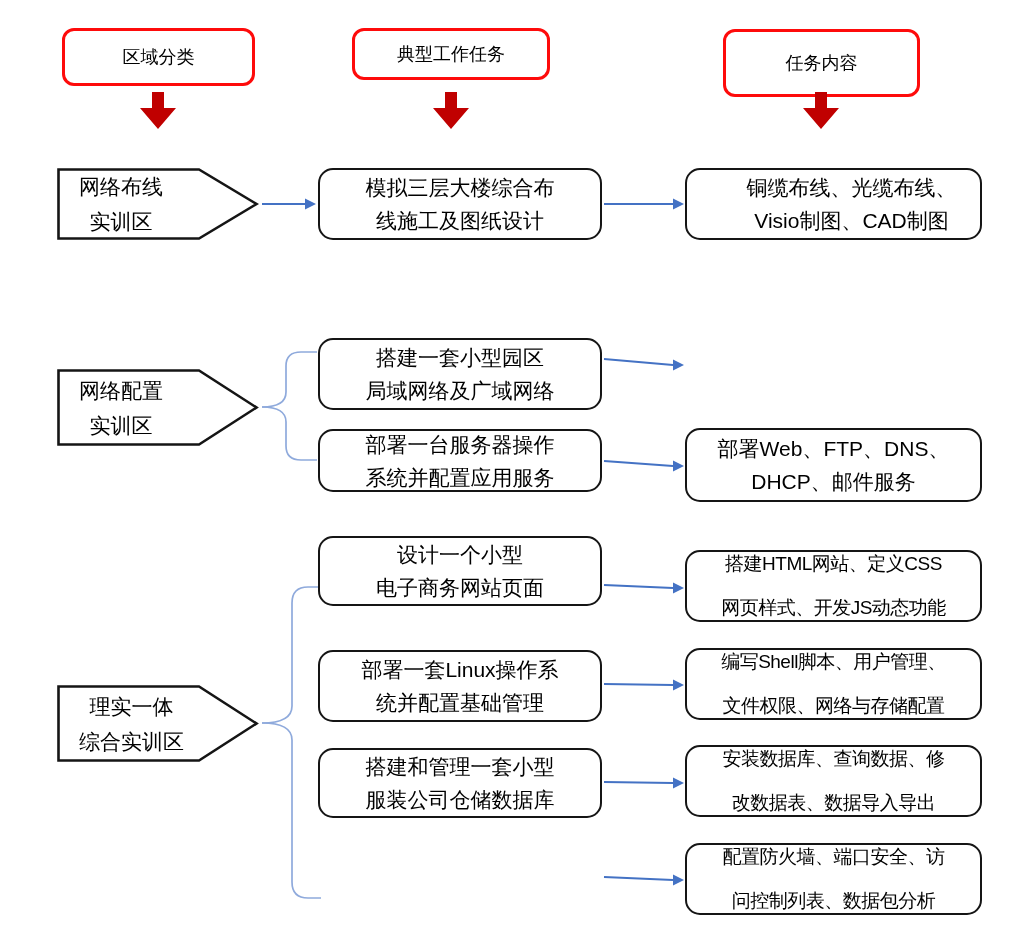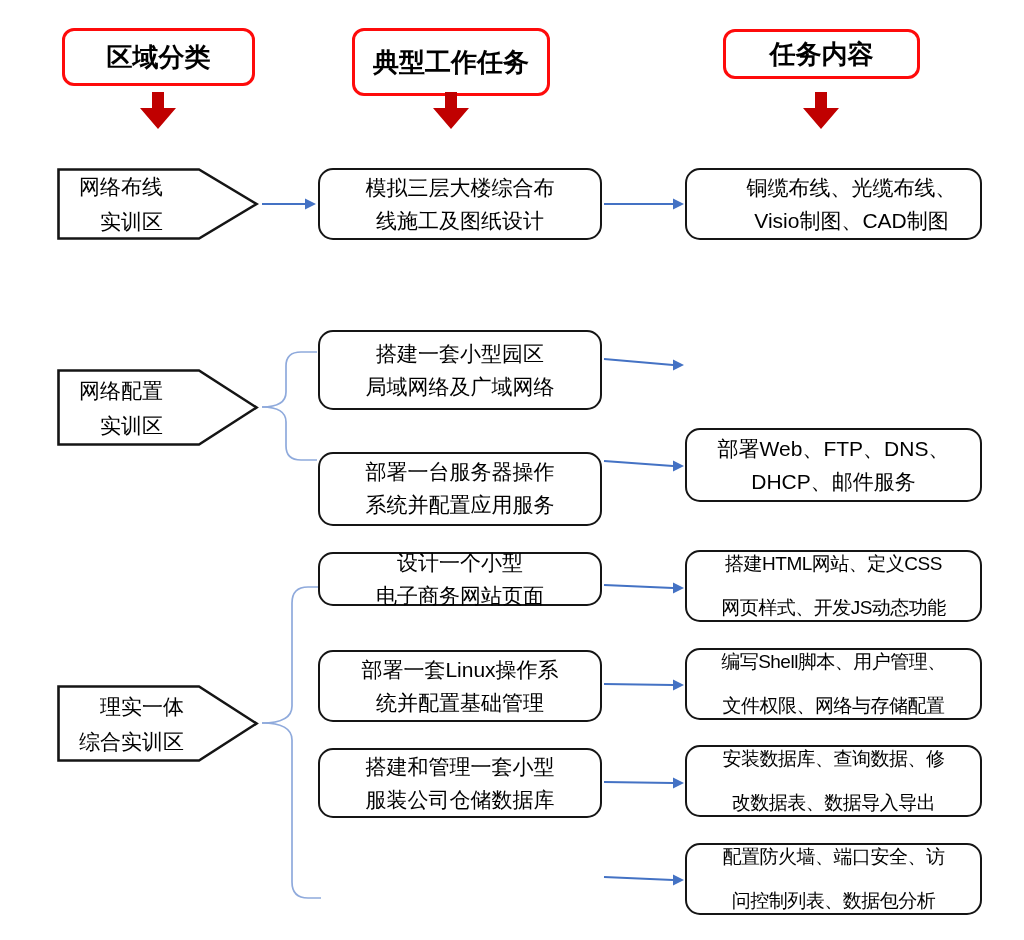--- a/index.html
+++ b/index.html
@@ -24,32 +24,32 @@
   .arrow-line{stroke:var(--connector_blue);stroke-width:1.8;}
   .arrow-head{fill:var(--connector_blue);stroke:none;}
 
   .header-box{
     position:absolute;
     box-sizing:border-box;
     border:3px solid var(--header_border);
     border-radius:12px;
     background:#fff;
     display:flex;align-items:center;justify-content:center;
-    font-size:26px;font-weight:bold;
+    font-size:18px;font-weight:normal;
   }
   .down-arrow{position:absolute;width:36px;height:37px;}
   .down-arrow polygon{fill:var(--arrow_red);}
 
   .pentagon{position:absolute;left:57px;width:203px;}
   .pentagon svg{position:absolute;left:0;top:0;overflow:visible;}
   .pentagon polygon{fill:#ffffff;stroke:var(--box_border);stroke-width:2.6;stroke-linejoin:miter;}
   .pentagon .ptext{
     position:absolute;left:22px;top:0;height:100%;
     display:flex;flex-direction:column;justify-content:center;
-    font-size:21px;line-height:35px;white-space:pre-line;text-align:right;
+    font-size:21px;line-height:35px;white-space:pre-line;text-align:center;
   }
 
   .rbox{
     position:absolute;
     box-sizing:border-box;
     background:#fff;
     border:2.6px solid var(--box_border);
     border-radius:15px;
     display:flex;align-items:center;justify-content:center;
     text-align:center;white-space:pre-line;
@@ -87,22 +87,22 @@
     <polygon class="arrow-head" points="673,582.5 684,588 673,593.5"></polygon>
     <line class="arrow-line" x1="604" y1="684" x2="673" y2="685"></line>
     <polygon class="arrow-head" points="673,679.5 684,685 673,690.5"></polygon>
     <line class="arrow-line" x1="604" y1="782" x2="673" y2="783"></line>
     <polygon class="arrow-head" points="673,777.5 684,783 673,788.5"></polygon>
     <line class="arrow-line" x1="604" y1="877" x2="673" y2="880"></line>
     <polygon class="arrow-head" points="673,874.5 684,880 673,885.5"></polygon>
   </svg>
 
   <div class="header-box" style="left:62px;top:28px;width:193px;height:58px;">区域分类</div>
-  <div class="header-box" style="left:352px;top:28px;width:198px;height:68px;">典型工作任务</div>
-  <div class="header-box" style="left:723px;top:29px;width:197px;height:50px;">任务内容</div>
+  <div class="header-box" style="left:352px;top:28px;width:198px;height:52px;">典型工作任务</div>
+  <div class="header-box" style="left:723px;top:29px;width:197px;height:68px;">任务内容</div>
 
   <svg class="down-arrow" style="left:140px;top:92px;" viewBox="0 0 36 37">
     <polygon points="12,0 24,0 24,16 36,16 18,37 0,16 12,16"></polygon>
   </svg>
   <svg class="down-arrow" style="left:433px;top:92px;" viewBox="0 0 36 37">
     <polygon points="12,0 24,0 24,16 36,16 18,37 0,16 12,16"></polygon>
   </svg>
   <svg class="down-arrow" style="left:803px;top:92px;" viewBox="0 0 36 37">
     <polygon points="12,0 24,0 24,16 36,16 18,37 0,16 12,16"></polygon>
   </svg>
@@ -124,25 +124,25 @@
   <div class="pentagon" style="top:685px;height:77px;">
     <svg width="203" height="77" viewBox="0 0 203 77">
       <polygon points="1.5,1.5 142,1.5 199.5,38.5 142,75.5 1.5,75.5"></polygon>
     </svg>
     <div class="ptext">理实一体
 综合实训区</div>
   </div>
 
   <div class="rbox task" style="top:168px;height:72px;">模拟三层大楼综合布
 线施工及图纸设计</div>
-  <div class="rbox task" style="top:330px;height:80px;">搭建一套小型园区
+  <div class="rbox task" style="top:338px;height:72px;">搭建一套小型园区
 局域网络及广域网络</div>
-  <div class="rbox task" style="top:452px;height:74px;font-family:Liberation Serif, serif;">部署一台服务器操作
+  <div class="rbox task" style="top:429px;height:63px;">部署一台服务器操作
 系统并配置应用服务</div>
-  <div class="rbox task" style="top:552px;height:54px;">设计一个小型
+  <div class="rbox task" style="top:536px;height:70px;">设计一个小型
 电子商务网站页面</div>
   <div class="rbox task" style="top:650px;height:72px;">部署一套Linux操作系
 统并配置基础管理</div>
   <div class="rbox task" style="top:748px;height:70px;">搭建和管理一套小型
 服装公司仓储数据库</div>
 
   <div class="rbox content" style="top:168px;height:72px;padding-left:36px;">铜缆布线、光缆布线、
 Visio制图、CAD制图</div>
   <div class="rbox content" style="top:428px;height:74px;">部署Web、FTP、DNS、
 DHCP、邮件服务</div>

